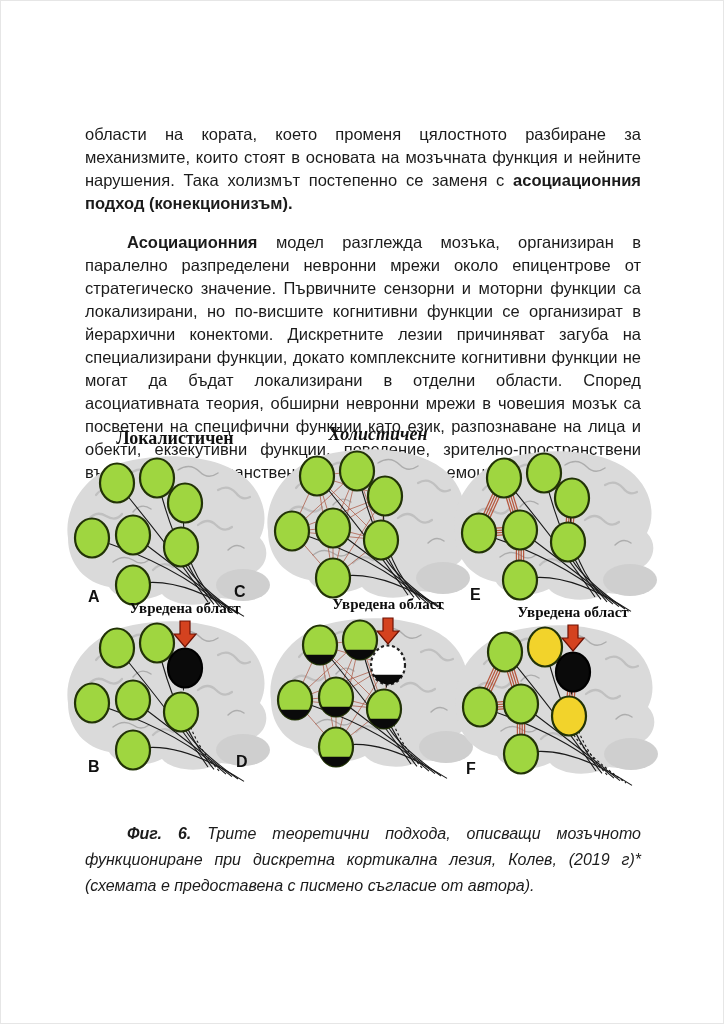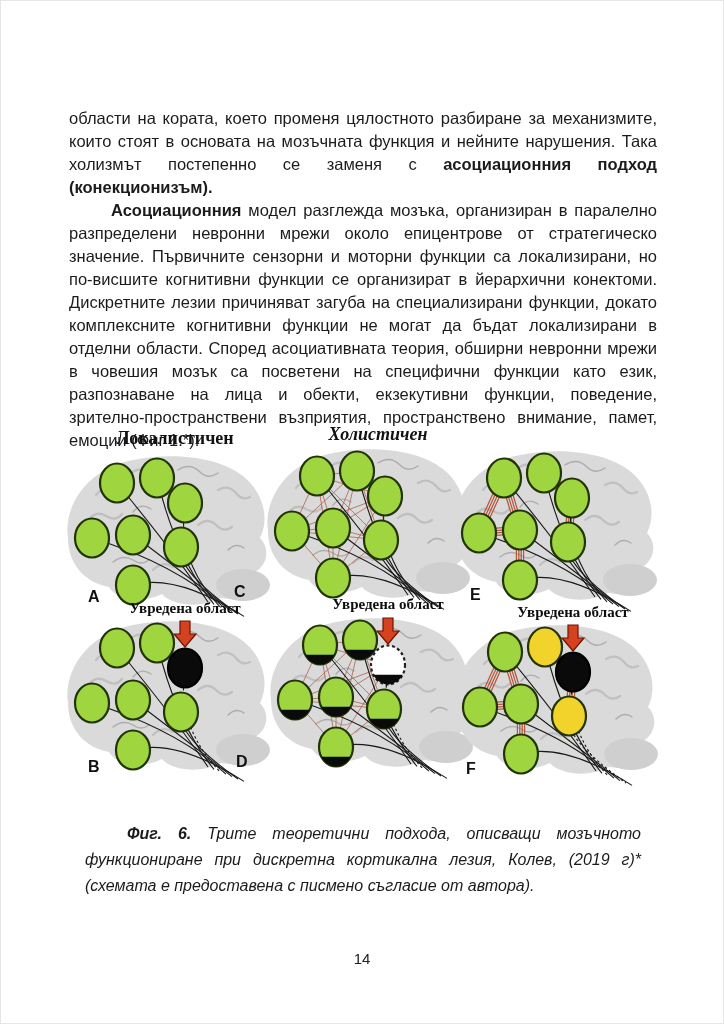--- a/index.html
+++ b/index.html
@@ -6,21 +6,21 @@
   .page{
     position:relative; width:724px; height:1024px; background:#fff;
     margin:0 auto; overflow:hidden;
     box-shadow:inset 0 0 0 1px #e6e6e6;
     font-family:"Liberation Sans", sans-serif; color:#1b1b1b;
   }
   .text-block{
     position:absolute; left:69px; top:107px; width:588px;
     font-size:16.5px; line-height:23px; text-align:justify;
   }
-  .text-block p{margin:0;}
+  .text-block p{margin:16px;}
   .para-2{text-indent:42px;}
   .fig-header{
     position:absolute; width:170px; text-align:center;
     font-family:"Liberation Serif", serif; font-weight:700; font-size:18px; color:#111;
   }
   .panel-letter{
     position:absolute; font-weight:700; font-size:16px; color:#111;
     font-family:"Liberation Sans", sans-serif;
   }
   .damaged-label{
@@ -343,15 +343,14 @@
   <div class="panel-letter" style="left:466px; top:760px;">F</div>
 
   <div class="damaged-label" style="left:100px; top:600px;">Увредена област</div>
   <div class="damaged-label" style="left:303px; top:596px;">Увредена област</div>
   <div class="damaged-label" style="left:488px; top:604px;">Увредена област</div>
 
   <div class="caption">
     <span class="cap-label">Фиг. 6.</span><span> Трите теоретични подхода, описващи мозъчното функциониране при дискретна кортикална лезия, Колев, (2019 г)* (схемата е предоставена с писмено съгласие от автора).</span>
   </div>
 
-  <div class="page-number">14</div>
 
 </div>
 
 </body></html>

